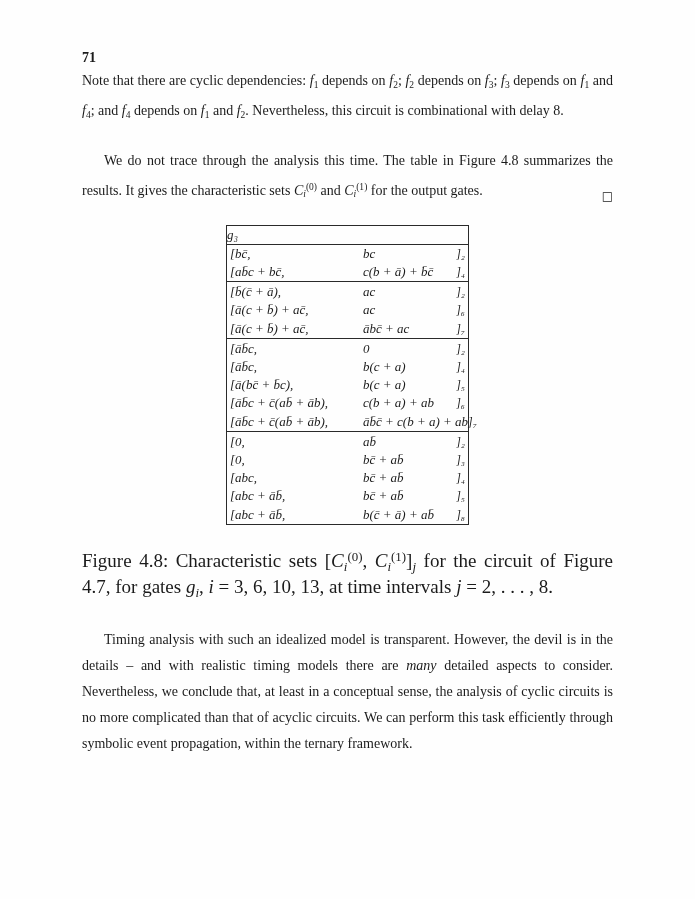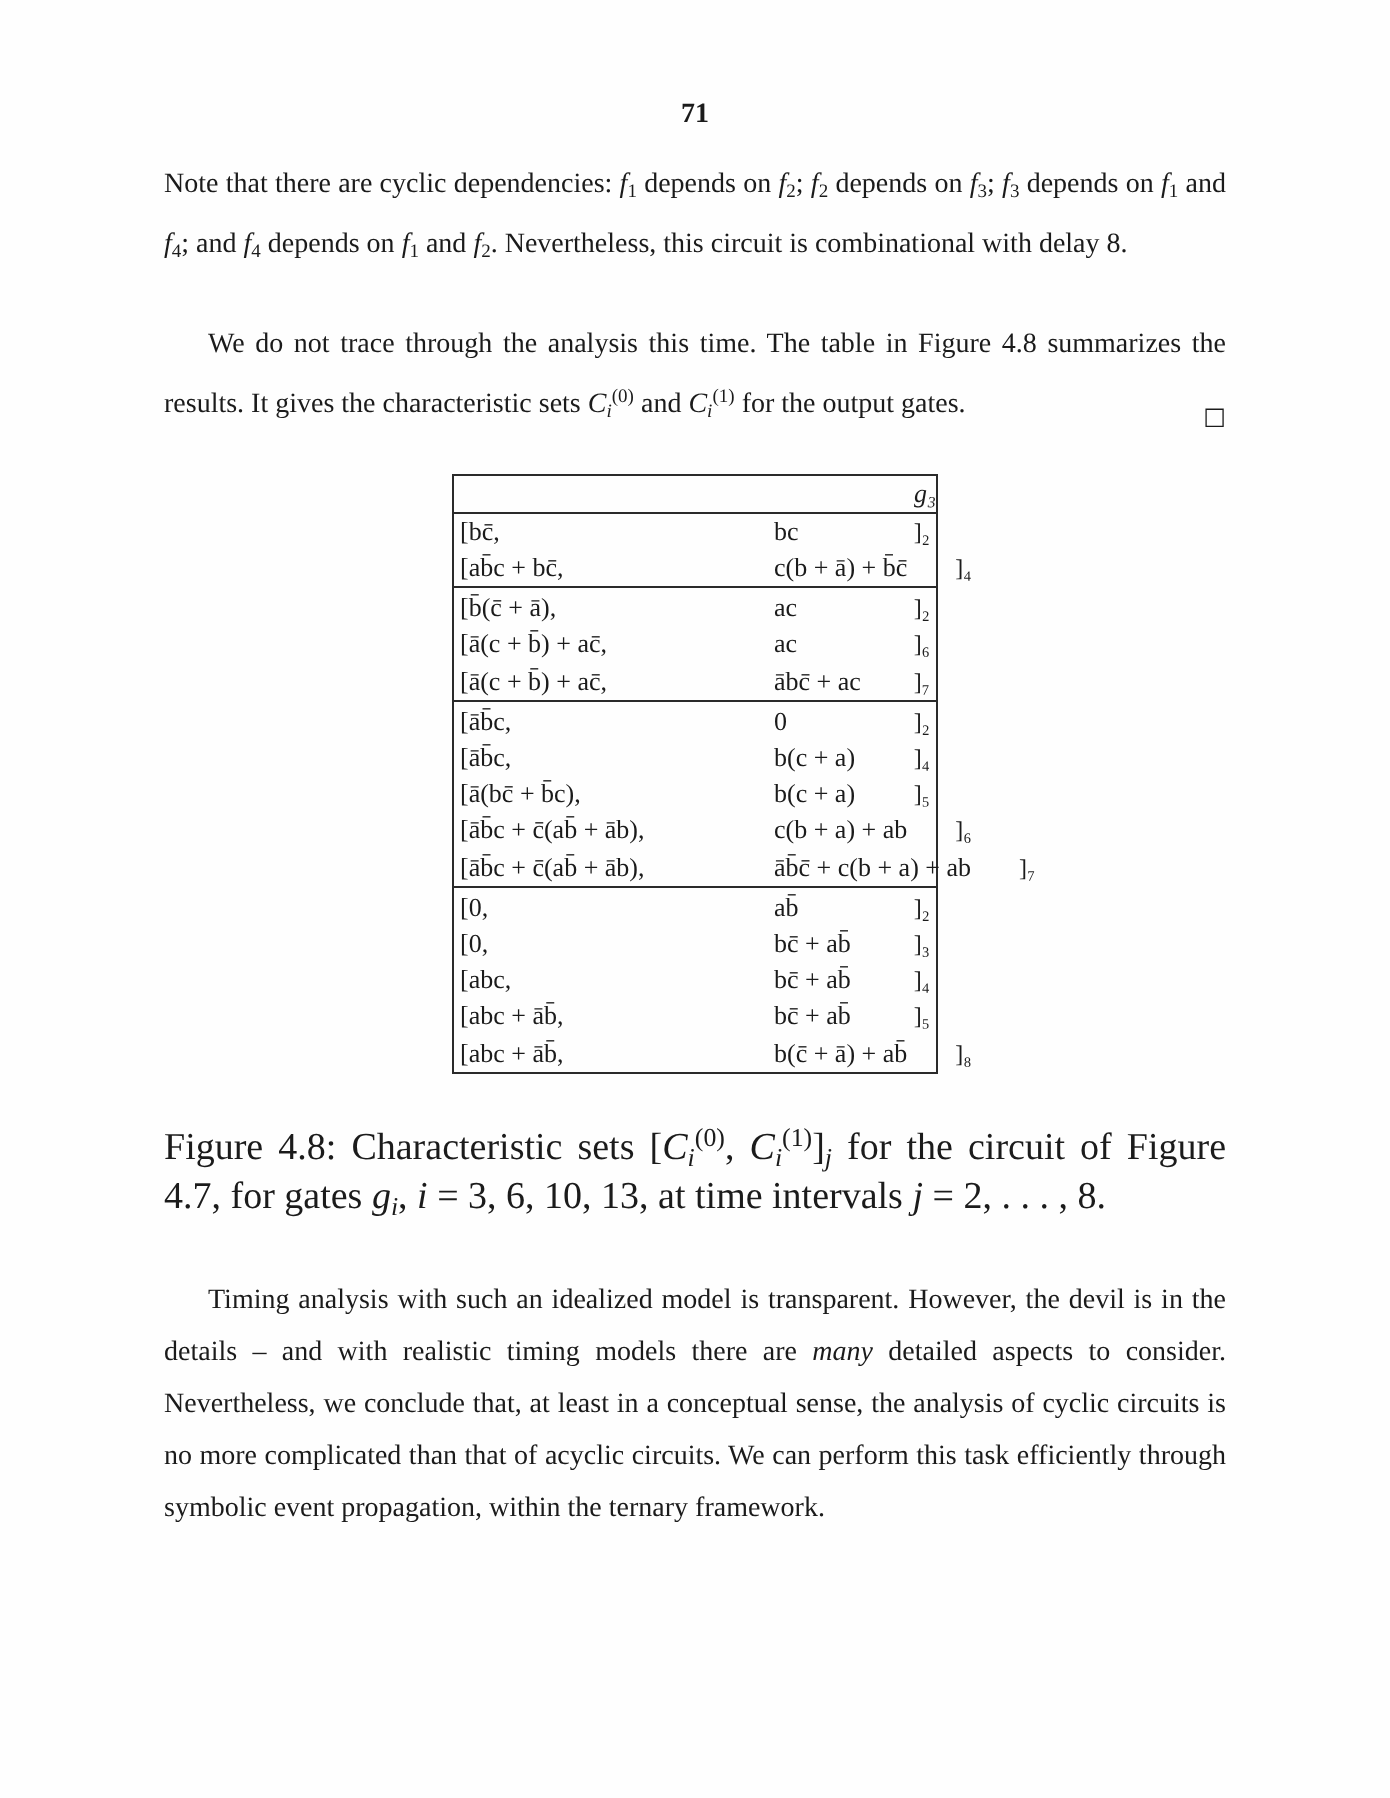--- a/index.html
+++ b/index.html
@@ -2,21 +2,21 @@
 <html><head>
 <meta charset="utf-8">
 <style>
   html,body { margin:0; padding:0; background:#ffffff; }
   .page {
     position:relative; width:695px; height:899px; background:#fefefe;
     font-family:"Liberation Serif","DejaVu Serif",serif;
     color:#1b1b1b; overflow:hidden;
   }
   .content { position:absolute; left:82px; top:50px; width:531px; }
-  .page-number { text-align:center; font-size:14px; margin-bottom:14px;font-weight:bold; }
+  .page-number { text-align:left; font-size:14px; margin-bottom:2px;font-weight:bold; }
   .body-par {
     margin:0; font-size:14px; line-height:26px; text-align:justify;
   }
   .par-gap { margin-top:21px; }
   .indent { text-indent:22px; }
   .rel { position:relative; }
   .qed {
     position:absolute; right:0; bottom:6px; font-size:12px; line-height:12px;
     font-family:"DejaVu Sans","DejaVu Serif",sans-serif;
   }
@@ -26,26 +26,26 @@
   .run-sup { font-size:0.68em; vertical-align:0.5em; }
   .run-isub { font-size:0.68em; vertical-align:-0.28em; font-style:italic; }
 
   .table-wrap { margin-top:17px; }
   .fig-table {
     width:243px; margin:0 auto; border:1.7px solid #2a2a2a;
     font-size:13px; box-sizing:border-box;
   }
   .tsec + .tsec { border-top:1.2px solid #2a2a2a; }
   .thead {
-    text-align:right; font-style:italic; line-height:18px;
+    text-align:left; font-style:italic; line-height:18px;
     border-bottom:1.2px solid #2a2a2a;
   }
   .trow {
     display:grid; grid-template-columns:133px 1fr auto;
-    padding:0 3px; line-height:18.2px; gap:24px;
+    padding:0 3px; line-height:18.2px; font-style:italic;
   }
   .tsec .trow:first-of-type { padding-top:1px; }
   .tcell { white-space:nowrap; }
   .tcell.j { text-align:right; font-size:12px; }
 
   .caption {
     margin:22px 0 0 0; font-size:19px; line-height:20px; text-align:justify;
   }
   .body-par.last { margin-top:25px; }
 </style>

